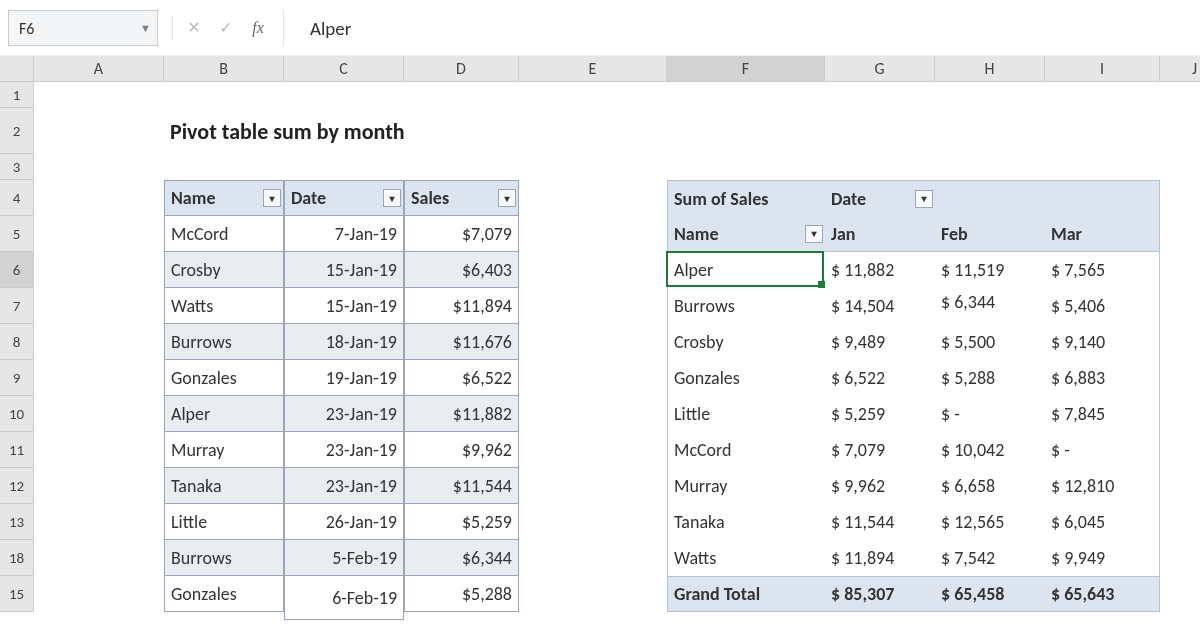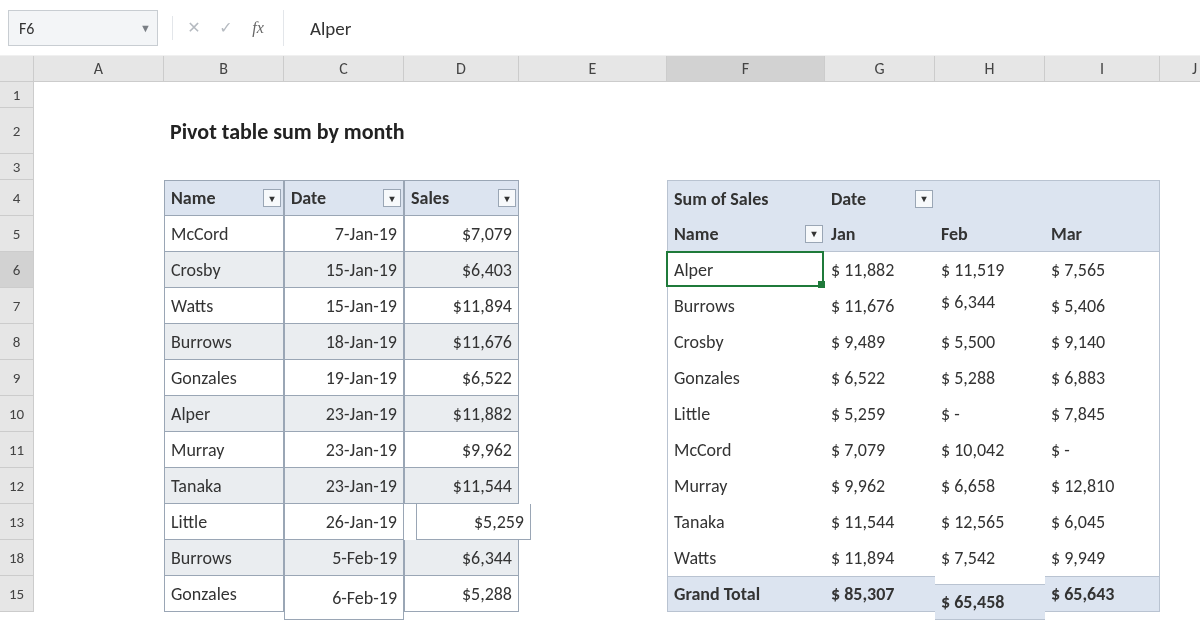--- a/index.html
+++ b/index.html
@@ -263,21 +263,21 @@
       <div class="cell src-td date alt" style="left: 250px; top: 314px; width: 120px; height: 36px;">23-Jan-19</div>
       <div class="cell src-td sales alt" style="left: 370px; top: 314px; width: 115px; height: 36px;">$11,882</div>
       <div class="cell src-td" style="left: 130px; top: 350px; width: 120px; height: 36px;">Murray</div>
       <div class="cell src-td date" style="left: 250px; top: 350px; width: 120px; height: 36px;">23-Jan-19</div>
       <div class="cell src-td sales" style="left: 370px; top: 350px; width: 115px; height: 36px;">$9,962</div>
       <div class="cell src-td alt" style="left: 130px; top: 386px; width: 120px; height: 36px;">Tanaka</div>
       <div class="cell src-td date alt" style="left: 250px; top: 386px; width: 120px; height: 36px;">23-Jan-19</div>
       <div class="cell src-td sales alt" style="left: 370px; top: 386px; width: 115px; height: 36px;">$11,544</div>
       <div class="cell src-td" style="left: 130px; top: 422px; width: 120px; height: 36px;">Little</div>
       <div class="cell src-td date" style="left: 250px; top: 422px; width: 120px; height: 36px;">26-Jan-19</div>
-      <div class="cell src-td sales" style="left: 370px; top: 422px; width: 115px; height: 36px; margin-left: 12px;">$5,259</div>
+      <div class="cell src-td sales" style="left: 370px; top: 422px; width: 115px; height: 36px;">$5,259</div>
       <div class="cell src-td alt" style="left: 130px; top: 458px; width: 120px; height: 36px;">Burrows</div>
       <div class="cell src-td date alt" style="left: 250px; top: 458px; width: 120px; height: 36px;">5-Feb-19</div>
       <div class="cell src-td sales alt" style="left: 370px; top: 458px; width: 115px; height: 36px;">$6,344</div>
       <div class="cell src-td" style="left: 130px; top: 494px; width: 120px; height: 36px;">Gonzales</div>
       <div class="cell src-td date" style="left: 250px; top: 494px; width: 120px; height: 44px;">6-Feb-19</div>
       <div class="cell src-td sales" style="left: 370px; top: 494px; width: 115px; height: 36px;">$5,288</div>
       <div class="cell pv-hdr pv-hdr-top pv-left" style="left: 633px; top: 98px; width: 158px; height: 36px;">Sum of Sales</div>
       <div class="cell pv-hdr pv-hdr-top" style="left: 791px; top: 98px; width: 110px; height: 36px;">
         <span>Date</span>
         <div class="filter-btn">▾</div>
@@ -289,21 +289,21 @@
         <div class="filter-btn">▾</div>
       </div>
       <div class="cell pv-sub" style="left: 791px; top: 134px; width: 110px; height: 36px; border-bottom: 1px solid rgb(185, 195, 209);">Jan</div>
       <div class="cell pv-sub" style="left: 901px; top: 134px; width: 110px; height: 36px; border-bottom: 1px solid rgb(185, 195, 209);">Feb</div>
       <div class="cell pv-sub" style="left: 1011px; top: 134px; width: 115px; height: 36px; border-bottom: 1px solid rgb(185, 195, 209); border-right: 1px solid rgb(185, 195, 209);">Mar</div>
       <div class="cell pv-row pv-left" style="left: 633px; top: 170px; width: 158px; height: 36px;">Alper</div>
       <div class="cell pv-row pv-cell amount" style="left: 791px; top: 170px; width: 110px; height: 36px;">$ 11,882</div>
       <div class="cell pv-row pv-cell amount" style="left: 901px; top: 170px; width: 110px; height: 36px;">$ 11,519</div>
       <div class="cell pv-row pv-cell amount" style="left: 1011px; top: 170px; width: 115px; height: 36px; border-right: 1px solid rgb(185, 195, 209);">$  7,565</div>
       <div class="cell pv-row pv-left" style="left: 633px; top: 206px; width: 158px; height: 36px;">Burrows</div>
-      <div class="cell pv-row pv-cell amount" style="left: 791px; top: 206px; width: 110px; height: 36px;">$ 11,676</div>
+      <div class="cell pv-row pv-cell amount" style="left: 791px; top: 206px; width: 110px; height: 36px;">$ 14,504</div>
       <div class="cell pv-row pv-cell amount" style="left: 901px; top: 202px; width: 110px; height: 36px; text-align: center;">$  6,344</div>
       <div class="cell pv-row pv-cell amount" style="left: 1011px; top: 206px; width: 115px; height: 36px; border-right: 1px solid rgb(185, 195, 209);">$  5,406</div>
       <div class="cell pv-row pv-left" style="left: 633px; top: 242px; width: 158px; height: 36px;">Crosby</div>
       <div class="cell pv-row pv-cell amount" style="left: 791px; top: 242px; width: 110px; height: 36px;">$  9,489</div>
       <div class="cell pv-row pv-cell amount" style="left: 901px; top: 242px; width: 110px; height: 36px;">$  5,500</div>
       <div class="cell pv-row pv-cell amount" style="left: 1011px; top: 242px; width: 115px; height: 36px; border-right: 1px solid rgb(185, 195, 209);">$  9,140</div>
       <div class="cell pv-row pv-left" style="left: 633px; top: 278px; width: 158px; height: 36px;">Gonzales</div>
       <div class="cell pv-row pv-cell amount" style="left: 791px; top: 278px; width: 110px; height: 36px;">$  6,522</div>
       <div class="cell pv-row pv-cell amount" style="left: 901px; top: 278px; width: 110px; height: 36px;">$  5,288</div>
       <div class="cell pv-row pv-cell amount" style="left: 1011px; top: 278px; width: 115px; height: 36px; border-right: 1px solid rgb(185, 195, 209);">$  6,883</div>
@@ -322,17 +322,17 @@
       <div class="cell pv-row pv-left" style="left: 633px; top: 422px; width: 158px; height: 36px;">Tanaka</div>
       <div class="cell pv-row pv-cell amount" style="left: 791px; top: 422px; width: 110px; height: 36px;">$ 11,544</div>
       <div class="cell pv-row pv-cell amount" style="left: 901px; top: 422px; width: 110px; height: 36px;">$ 12,565</div>
       <div class="cell pv-row pv-cell amount" style="left: 1011px; top: 422px; width: 115px; height: 36px; border-right: 1px solid rgb(185, 195, 209);">$  6,045</div>
       <div class="cell pv-row pv-left" style="left: 633px; top: 458px; width: 158px; height: 36px;">Watts</div>
       <div class="cell pv-row pv-cell amount" style="left: 791px; top: 458px; width: 110px; height: 36px;">$ 11,894</div>
       <div class="cell pv-row pv-cell amount" style="left: 901px; top: 458px; width: 110px; height: 36px;">$  7,542</div>
       <div class="cell pv-row pv-cell amount" style="left: 1011px; top: 458px; width: 115px; height: 36px; border-right: 1px solid rgb(185, 195, 209);">$  9,949</div>
       <div class="cell pv-total pv-left pv-bot" style="left: 633px; top: 494px; width: 158px; height: 36px; border-top: 1px solid rgb(185, 195, 209);">Grand Total</div>
       <div class="cell pv-total pv-bot" style="left: 791px; top: 494px; width: 110px; height: 36px; border-top: 1px solid rgb(185, 195, 209);">$ 85,307</div>
-      <div class="cell pv-total pv-bot" style="left: 901px; top: 494px; width: 110px; height: 36px; border-top: 1px solid rgb(185, 195, 209); margin-top: 8px;">$ 65,458</div>
+      <div class="cell pv-total pv-bot" style="left: 901px; top: 494px; width: 110px; height: 36px; border-top: 1px solid rgb(185, 195, 209);">$ 65,458</div>
       <div class="cell pv-total pv-bot" style="left: 1011px; top: 494px; width: 115px; height: 36px; border-top: 1px solid rgb(185, 195, 209); border-right: 1px solid rgb(185, 195, 209);">$ 65,643</div>
       <div class="active-cell-border" style="left: 632px; top: 169px; width: 158px; height: 36px;"></div>
     </div>
 </div>
 
 </body></html>

